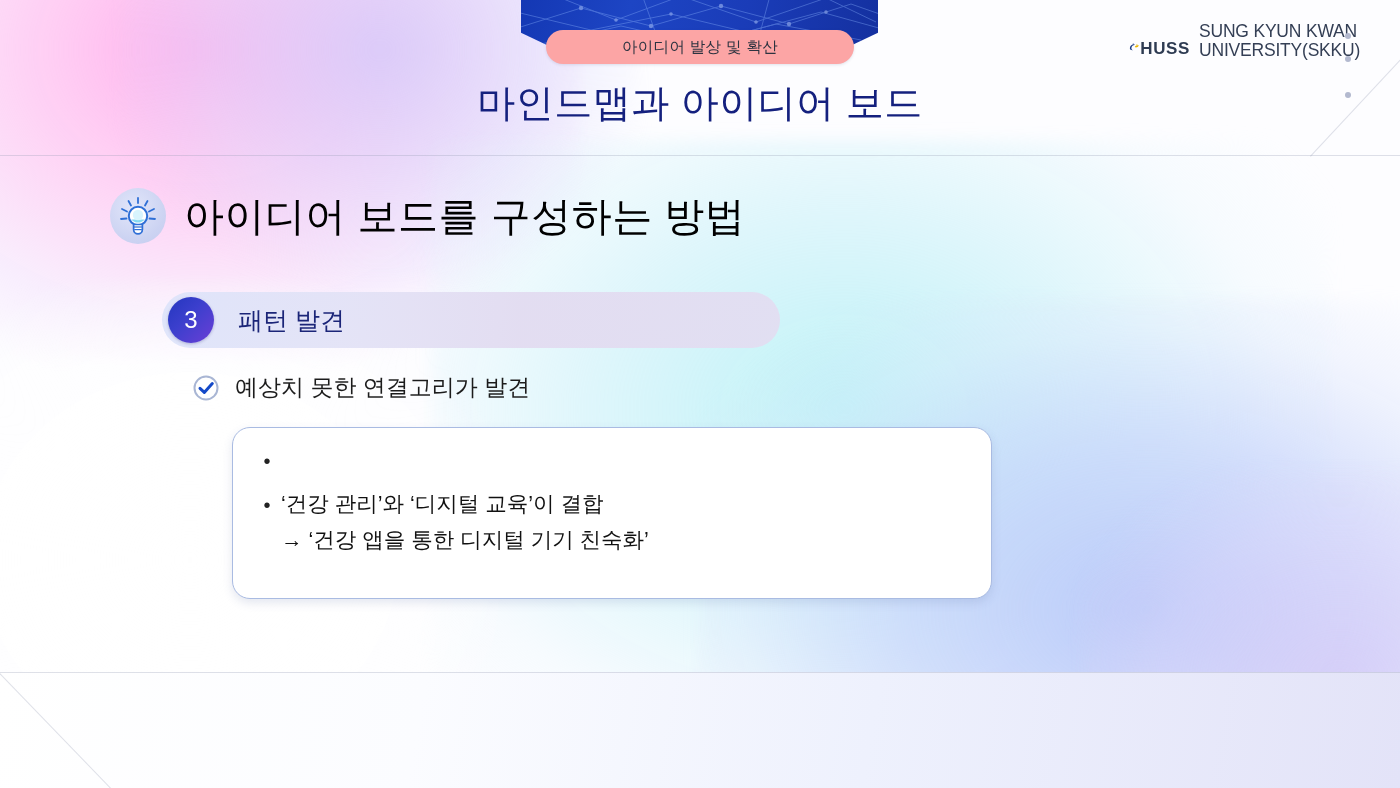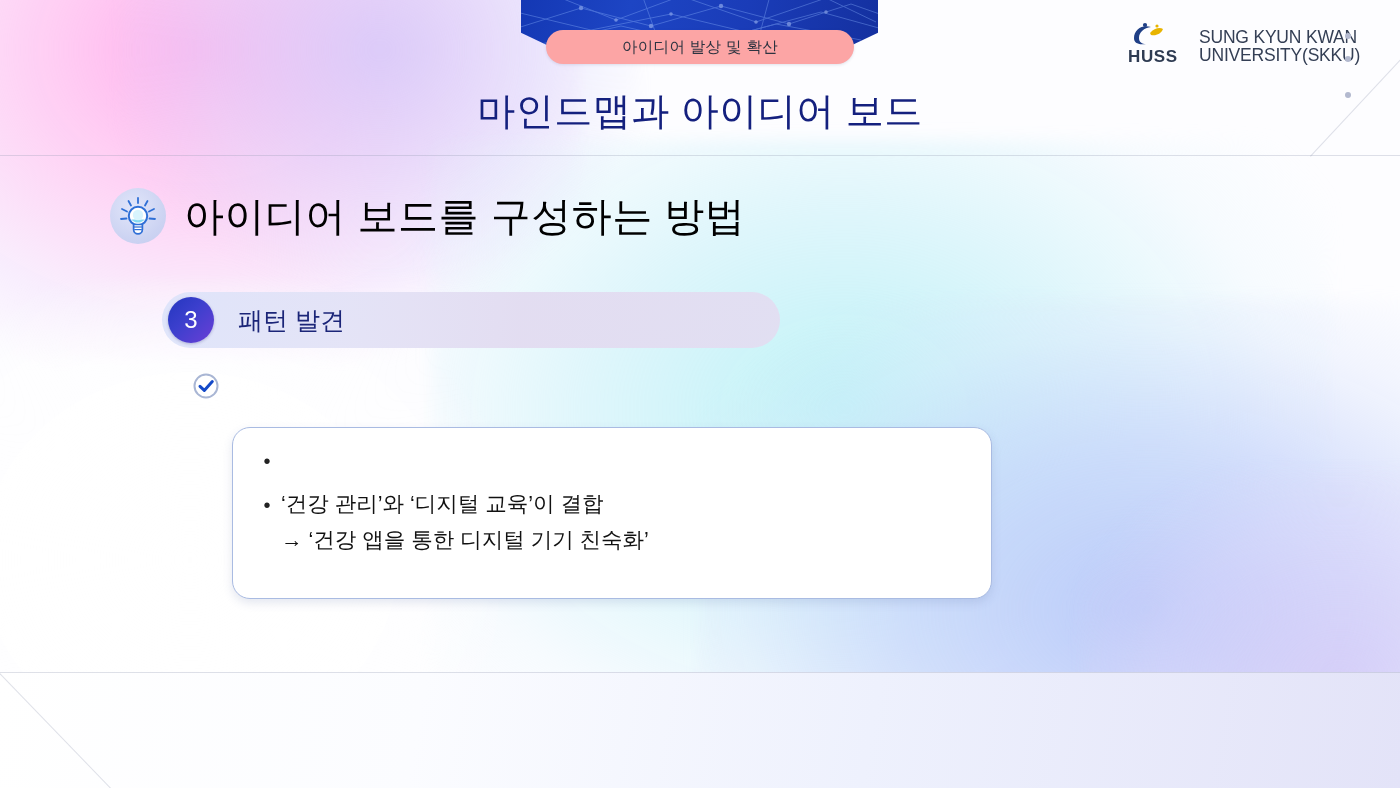--- a/index.html
+++ b/index.html
@@ -162,21 +162,22 @@
   
   .logo {
     position: absolute;
     left: 1128px; top: 22px;
     display: flex;
     align-items: flex-end;
     gap: 9px;
   }
   .logo-mark {
     display: flex;
-    flex-direction: column;
+    flex-direction: row;
+    align-items: center;
     width: 62px;
   }
   .logo-huss {
     font-size: 17px;
     font-weight: bold;
     letter-spacing: 0.6px;
     color: #2e3b52;
     line-height: 1;
     margin-top: 2px;
   }
@@ -201,21 +202,21 @@
     border-radius: 50%;
     background: #b3b9cf;
   }
   .logo-dot.d1 { left: 0; top: 3px; }
   .logo-dot.d2 { left: 0; top: 26px; }
   .logo-dot.d3 { left: 0; top: 62px; }
 
   
   .slide-title {
     position: absolute;
-    left: 0; right: 0; top: 86px;
+    left: 0; right: 0; top: 78px;
     text-align: center;
     font-size: 38px;
     color: #14207e;
     letter-spacing: 0.5px;
   }
 
   
   .section-head {
     position: absolute;
     left: 110px; top: 188px;
@@ -413,20 +414,21 @@
   <div class="step-pill">
     <div class="step-badge">3</div>
     <span class="step-label">패턴 발견</span>
   </div>
 
   <div class="check-line">
     <svg class="check-icon" width="28" height="28" viewBox="0 0 28 28">
       <circle cx="14" cy="14" r="11.5" fill="#ffffff" stroke="#a9b6d4" stroke-width="2"></circle>
       <path d="M8 14.3 L12.3 18.4 L20.3 9.6" fill="none" stroke="#1449c8" stroke-width="3" stroke-linecap="round" stroke-linejoin="round"></path>
     </svg>
+    <span class="check-text">예상치 못한 연결고리가 발견</span>
   </div>
 
   <div class="card">
     <div class="card-item">
       <span class="card-bullet">•</span>
     </div>
     <div class="card-item">
       <span class="card-bullet">•</span>
       <span class="card-text">‘건강 관리’와 ‘디지털 교육’이 결합
 → ‘건강 앱을 통한 디지털 기기 친숙화’</span>

